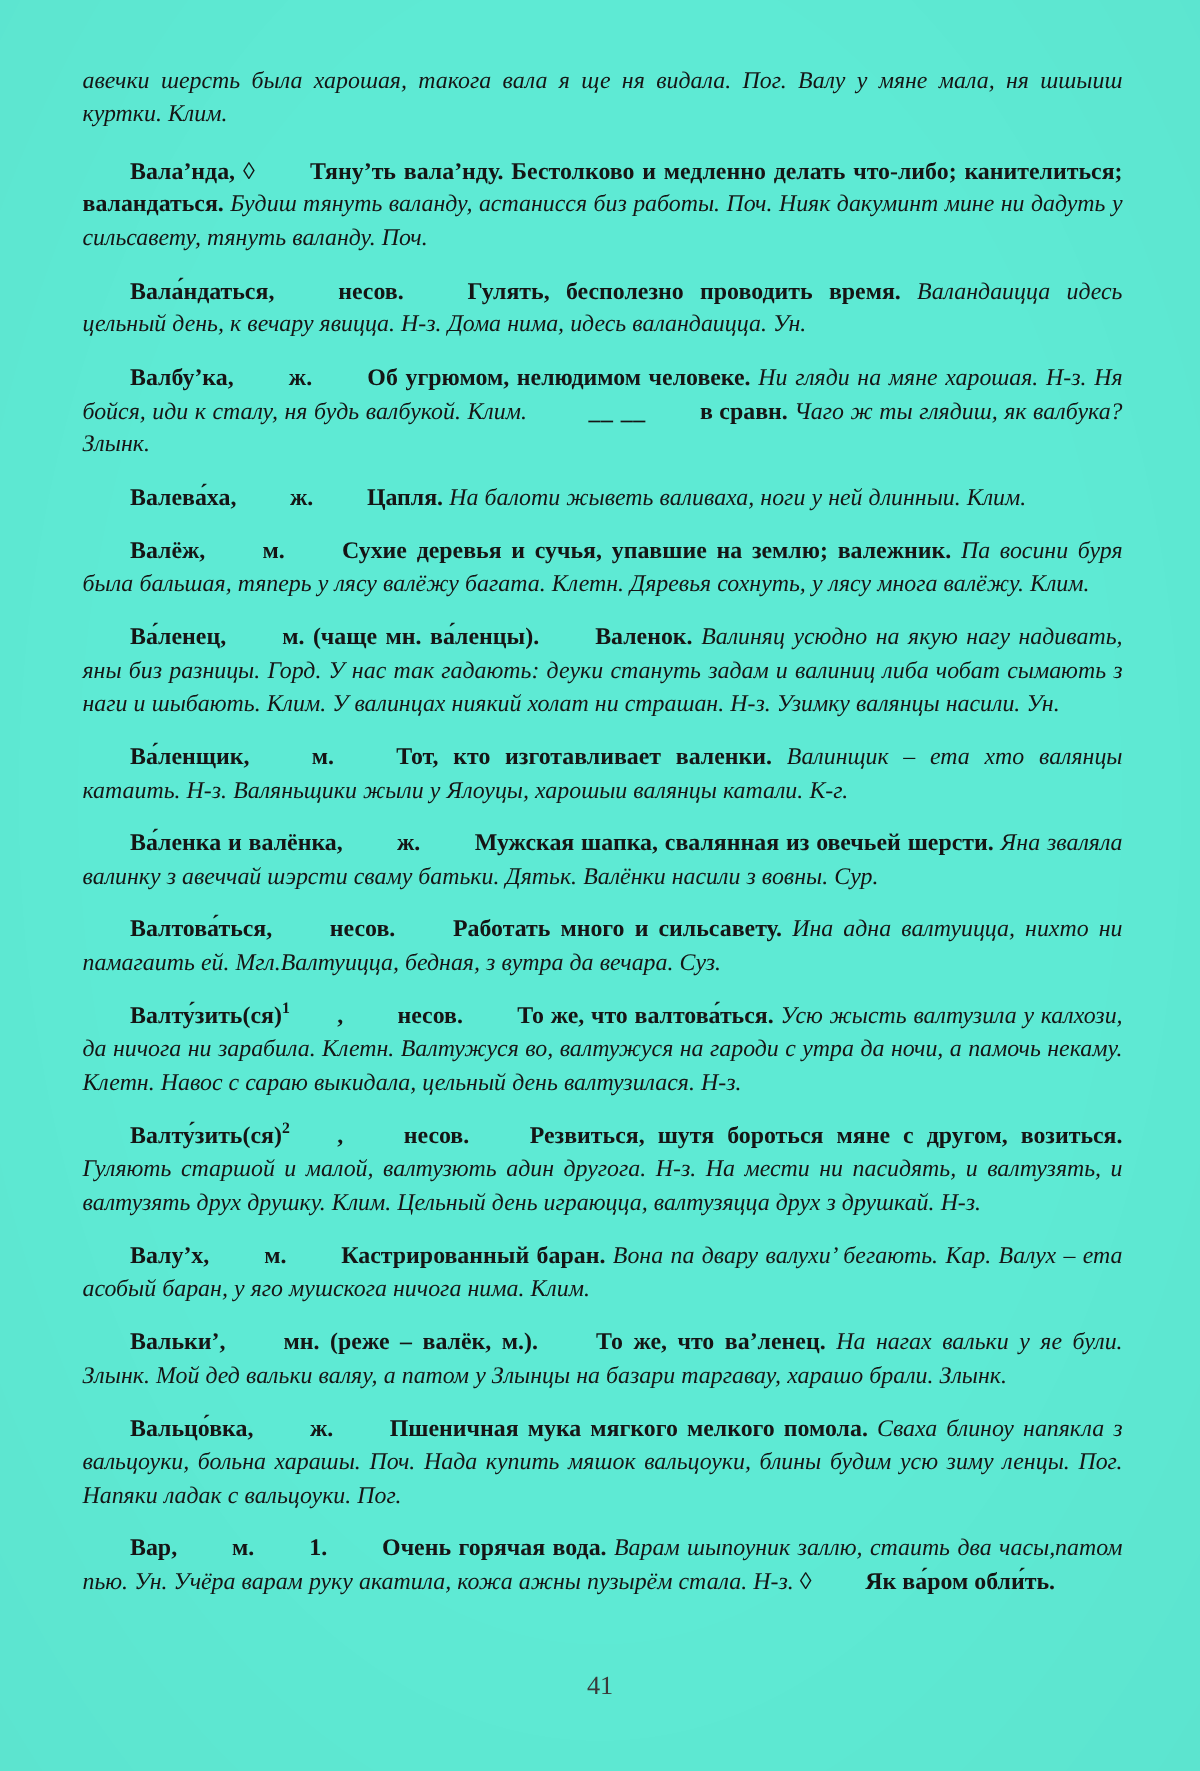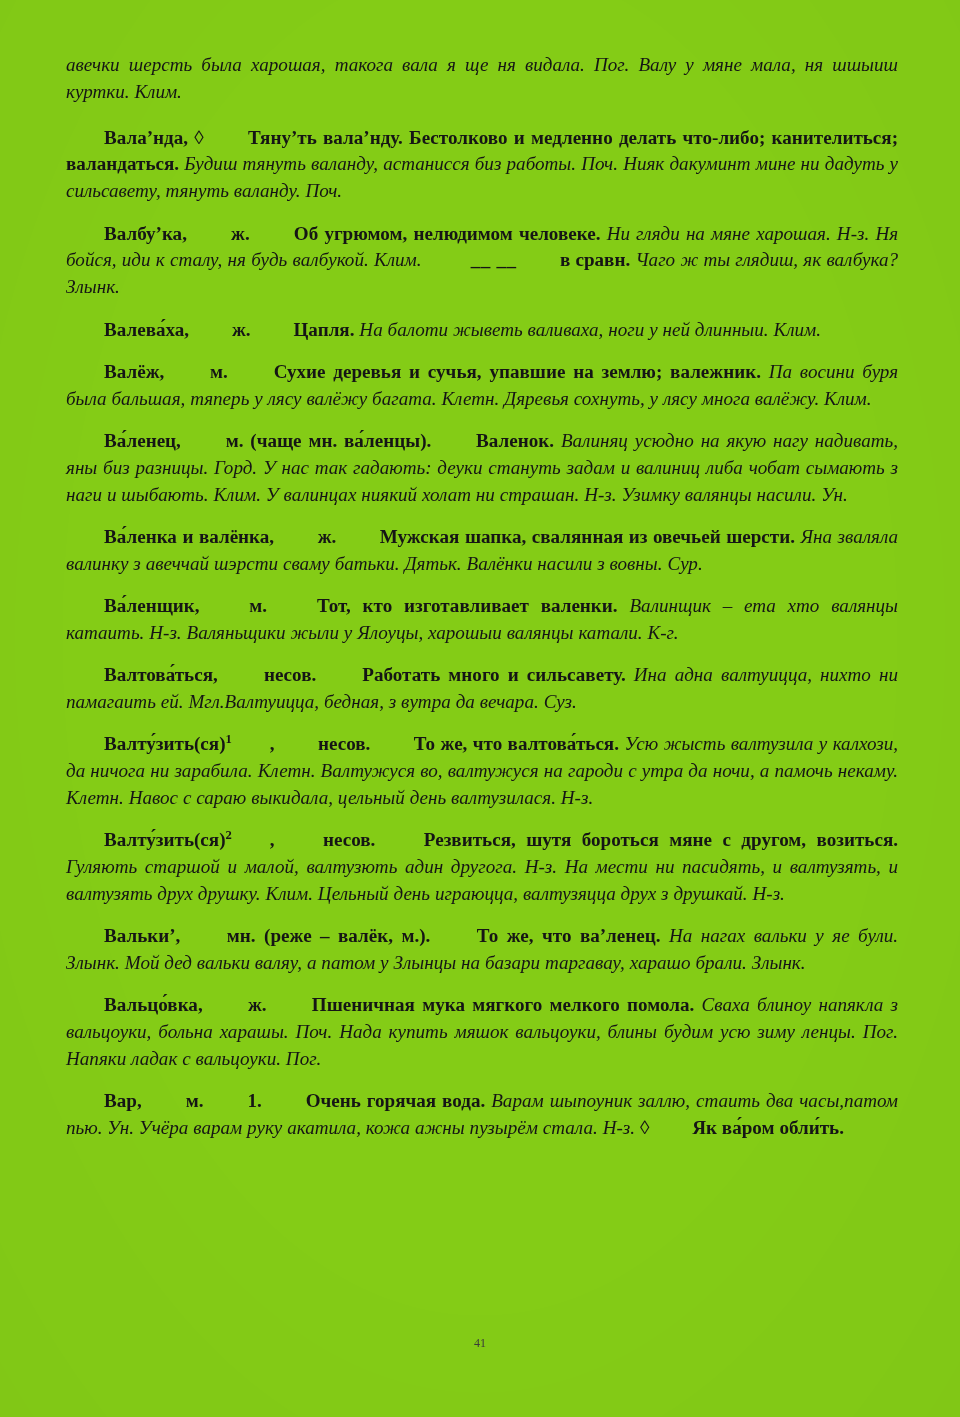--- a/index.html
+++ b/index.html
@@ -6,21 +6,21 @@
   html, body {
     margin: 0;
     padding: 0;
     background: #8a8a8a;
   }
   .page {
     position: relative;
     width: 960px;
     height: 1417px;
     margin: 0 auto;
-    background: #84cc16;
+    background: #5eead4;
     box-sizing: border-box;
     overflow: hidden;
   }
   
   .scan-tint {
     position: absolute;
     inset: 0;
     pointer-events: none;
     background:
       radial-gradient(ellipse at 50% 45%, rgba(255,255,255,0) 58%, rgba(0,0,0,0.025) 100%);
@@ -74,21 +74,21 @@
     letter-spacing: 0.5px;
     margin-left: 44px;
   }
   .page-number {
     position: absolute;
     left: 0;
     right: 0;
     top: 1336px;
     text-align: center;
     font-family: "Liberation Serif", "DejaVu Serif", serif;
-    font-size: 12px;
+    font-size: 21px;
     color: #3a3a3a;
   }
 </style>
 </head>
 <body>
 
 <div class="page">
   <div class="scan-tint"></div>
 
   <div class="text-column">
@@ -103,20 +103,29 @@
     <p class="entry">
       <span class="hw">Вала’нда,</span>
       <span class="lozenge">◊</span>
       <span class="def">Тяну’ть вала’нду. Бестолково и медленно делать что-либо; канителиться; валандаться.</span>
       <span class="ex">Будиш тянуть валанду, астанисся биз работы.</span>
       <span class="loc">Поч.</span>
       <span class="ex">Нияк дакуминт мине ни дадуть у сильсавету, тянуть валанду.</span>
       <span class="loc">Поч.</span>
     </p>
 
+    <p class="entry">
+      <span class="hw">Вала́ндаться,</span>
+      <span class="gram">несов.</span>
+      <span class="def">Гулять, бесполезно проводить время.</span>
+      <span class="ex">Валандаицца идесь цельный день, к вечару явицца.</span>
+      <span class="loc">Н-з.</span>
+      <span class="ex">Дома нима, идесь валандаицца.</span>
+      <span class="loc">Ун.</span>
+    </p>
 
     <p class="entry">
       <span class="hw">Валбу’ка,</span>
       <span class="gram">ж.</span>
       <span class="def">Об угрюмом, нелюдимом человеке.</span>
       <span class="ex">Ни гляди на мяне харошая.</span>
       <span class="loc">Н-з.</span>
       <span class="ex">Ня бойся, иди к сталу, ня будь валбукой.</span>
       <span class="loc">Клим.</span>
       <span class="sub-marker">__ __</span>
@@ -152,37 +161,37 @@
       <span class="ex">У нас так гадають: деуки стануть задам и валиниц либа чобат сымають з наги и шыбають.</span>
       <span class="loc">Клим.</span>
       <span class="ex">У валинцах ниякий холат ни страшан.</span>
       <span class="loc">Н-з.</span>
       <span class="ex">Узимку валянцы насили.</span>
       <span class="loc">Ун.</span>
     </p>
 
 
     <p class="entry">
+      <span class="hw">Ва́ленщик,</span>
+      <span class="gram">м.</span>
+      <span class="def">Тот, кто изготавливает валенки.</span>
+      <span class="ex">Валинщик – ета хто валянцы катаить.</span>
+      <span class="loc">Н-з.</span>
+      <span class="ex">Валяньщики жыли у Ялоуцы, харошыи валянцы катали.</span>
+      <span class="loc">К-г.</span>
+    </p>
+
+    <p class="entry">
       <span class="hw">Ва́ленка и валёнка,</span>
       <span class="gram">ж.</span>
       <span class="def">Мужская шапка, свалянная из овечьей шерсти.</span>
       <span class="ex">Яна зваляла валинку з авеччай шэрсти сваму батьки.</span>
       <span class="loc">Дятьк.</span>
       <span class="ex">Валёнки насили з вовны.</span>
       <span class="loc">Сур.</span>
-    </p>
-
-    <p class="entry">
-      <span class="hw">Ва́ленщик,</span>
-      <span class="gram">м.</span>
-      <span class="def">Тот, кто изготавливает валенки.</span>
-      <span class="ex">Валинщик – ета хто валянцы катаить.</span>
-      <span class="loc">Н-з.</span>
-      <span class="ex">Валяньщики жыли у Ялоуцы, харошыи валянцы катали.</span>
-      <span class="loc">К-г.</span>
     </p>
 
     <p class="entry">
       <span class="hw">Валтова́ться,</span>
       <span class="gram">несов.</span>
       <span class="def">Работать много и сильсавету.</span>
       <span class="ex">Ина адна валтуицца, нихто ни памагаить ей.</span>
       <span class="loc nospace">Мгл.</span><span class="ex">Валтуицца, бедная, з вутра да вечара.</span>
       <span class="loc">Суз.</span>
     </p>
@@ -202,20 +211,29 @@
       <span class="hw">Валту́зить(ся)</span><sup class="hom">2</sup><span class="gram">,&nbsp;</span><span class="gram">несов.</span>
       <span class="def">Резвиться, шутя бороться мяне с другом, возиться.</span>
       <span class="ex">Гуляють старшой и малой, валтузють адин другога.</span>
       <span class="loc">Н-з.</span>
       <span class="ex">На мести ни пасидять, и валтузять, и валтузять друх друшку.</span>
       <span class="loc">Клим.</span>
       <span class="ex">Цельный день играюцца, валтузяцца друх з друшкай.</span>
       <span class="loc">Н-з.</span>
     </p>
 
+    <p class="entry">
+      <span class="hw">Валу’х,</span>
+      <span class="gram">м.</span>
+      <span class="def">Кастрированный баран.</span>
+      <span class="ex">Вона па двару валухи’ бегають.</span>
+      <span class="loc">Кар.</span>
+      <span class="ex">Валух – ета асобый баран, у яго мушскога ничога нима.</span>
+      <span class="loc">Клим.</span>
+    </p>
 
     <p class="entry">
       <span class="hw">Вальки’,</span>
       <span class="gram">мн. (реже – валёк, м.).</span>
       <span class="def">То же, что ва’ленец.</span>
       <span class="ex">На нагах вальки у яе були.</span>
       <span class="loc">Злынк.</span>
       <span class="ex">Мой дед вальки валяу, а патом у Злынцы на базари таргавау, харашо брали.</span>
       <span class="loc">Злынк.</span>
     </p>

